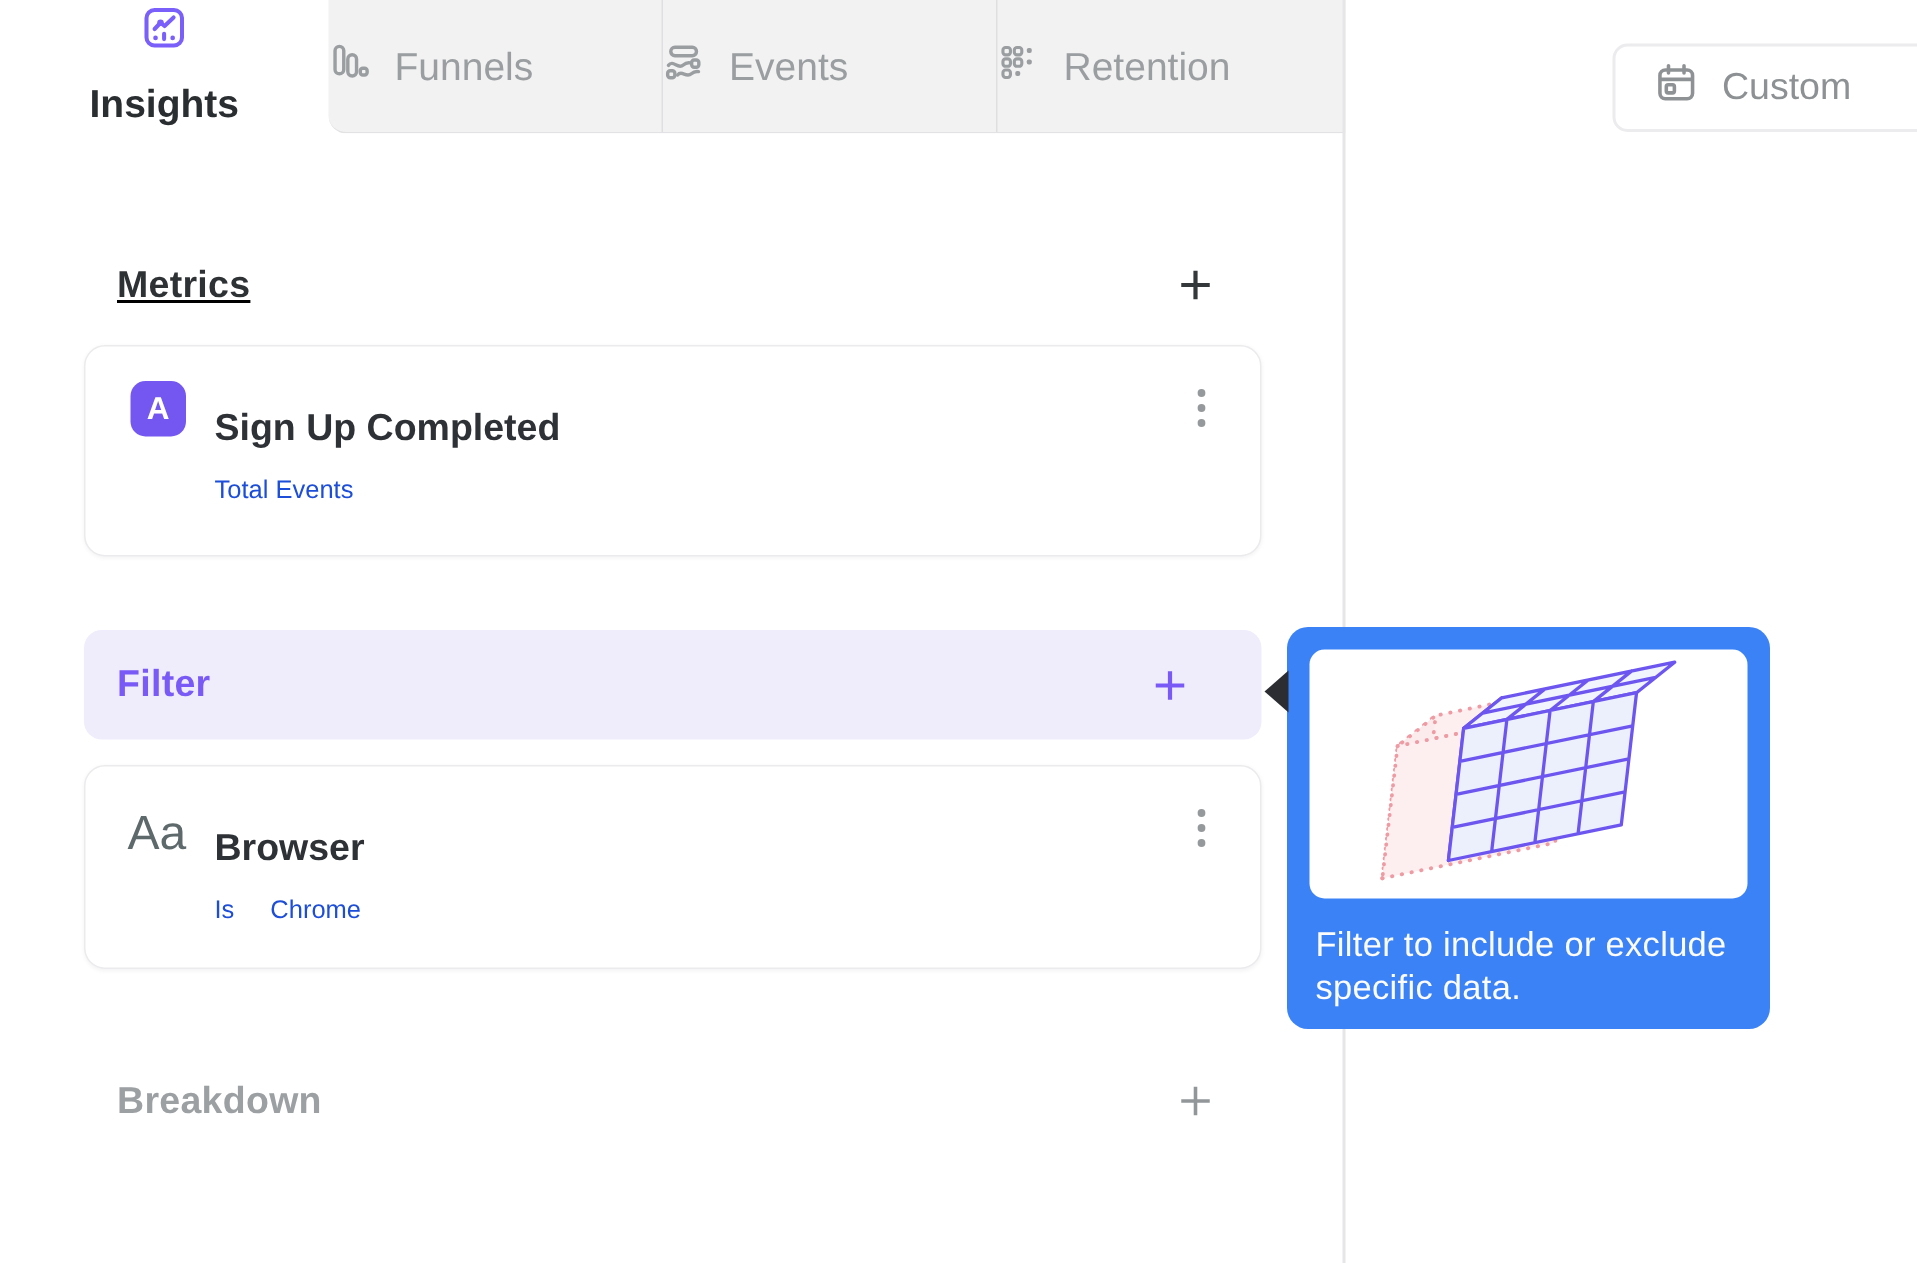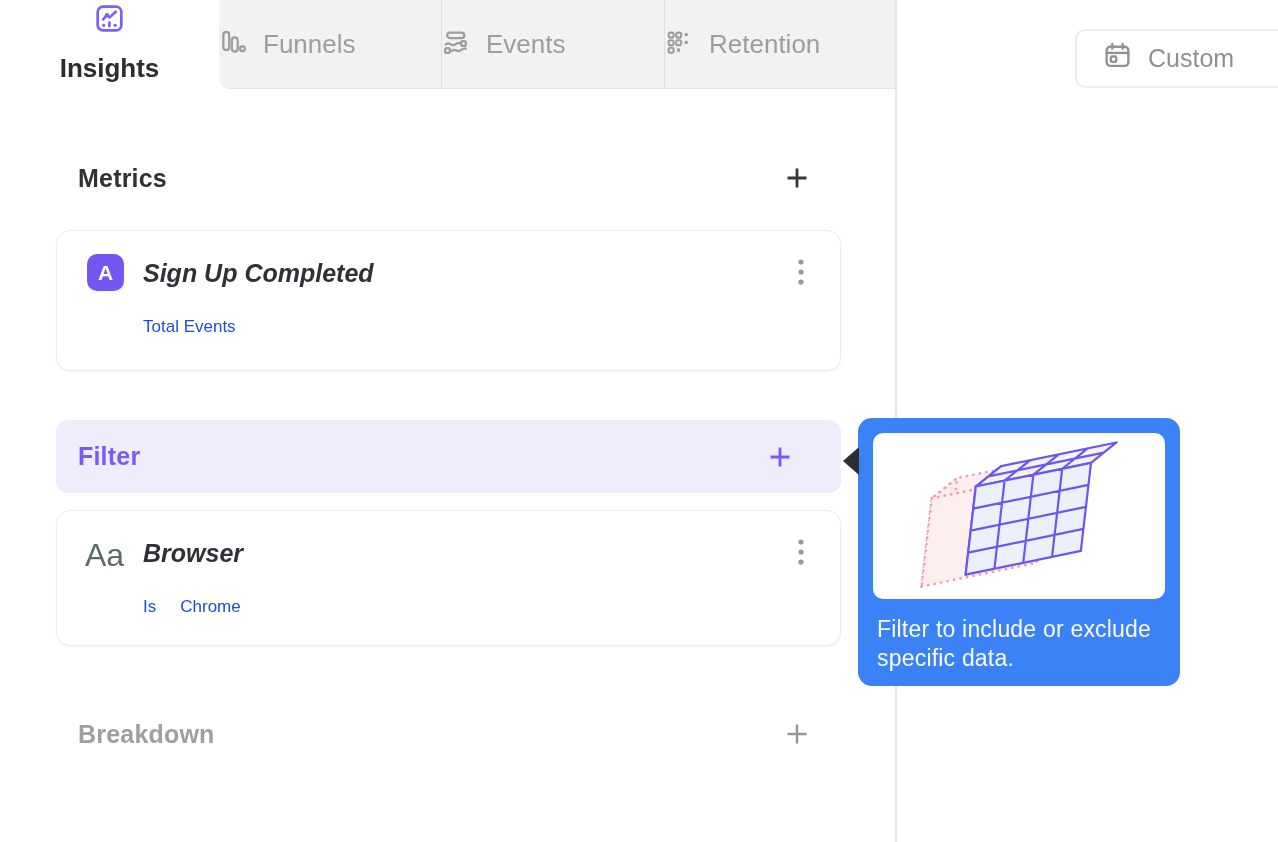--- a/index.html
+++ b/index.html
@@ -39,21 +39,21 @@
   .custom-btn span { font-size:25px; font-weight:500; color:#8d9193; }
 
   
   .v-divider { position:absolute; left:895px; top:0; width:2px; height:842px; background:#e6e6e8; }
 
   
   .section-row {
     position:absolute; left:78px; width:732px; height:36px;
     display:flex; justify-content:space-between; align-items:center;
   }
-  .row-metrics { top:160px; }
+  .row-metrics { top:172px;text-decoration:underline; }
   .row-breakdown { top:716px; }
   .section-title { font-size:25px; font-weight:700; letter-spacing:0.2px; }
   .t-dark { color:#2f3235; }
   .t-muted { color:#9ca0a3; }
   .plus-btn { width:26px; height:26px; display:flex; align-items:center; justify-content:center; cursor:pointer; background:none; border:none; }
   .plus-dark { color:#35383b; }
   .plus-purple { color:#7a5af6; }
   .plus-gray { color:#939699; }
 
   
@@ -65,21 +65,21 @@
   .card-metric { top:230px; height:141px; }
   .card-filter-item { top:510px; height:136px; }
   .badge-a {
     position:absolute; left:30px; top:23px; width:37px; height:37px; border-radius:10px;
     background:#7456f1; color:#fff; font-size:21px; font-weight:700;
     display:flex; align-items:center; justify-content:center;
   }
   .type-aa {
     position:absolute; left:28px; top:26px; font-size:32px; font-weight:400; color:#5e696c;
   }
-  .card-title { position:absolute; left:86px; top:28px; font-size:25px; font-weight:600; color:#2e3135;font-style:italic; }
+  .card-title { position:absolute; left:86px; top:40px; font-size:25px; font-weight:600; color:#2e3135; }
   .card-sub { position:absolute; left:86px; top:86px; font-size:17px; color:#1d4ed8; display:flex; gap:24px; }
   .kebab-btn {
     position:absolute; right:26px; top:26px; width:26px; height:30px;
     display:flex; align-items:center; justify-content:center; cursor:pointer; background:none; border:none;
   }
 
   
   .filter-row {
     position:absolute; left:56px; top:420px; width:785px; height:73px;
     background:#efecfc; border-radius:12px;

